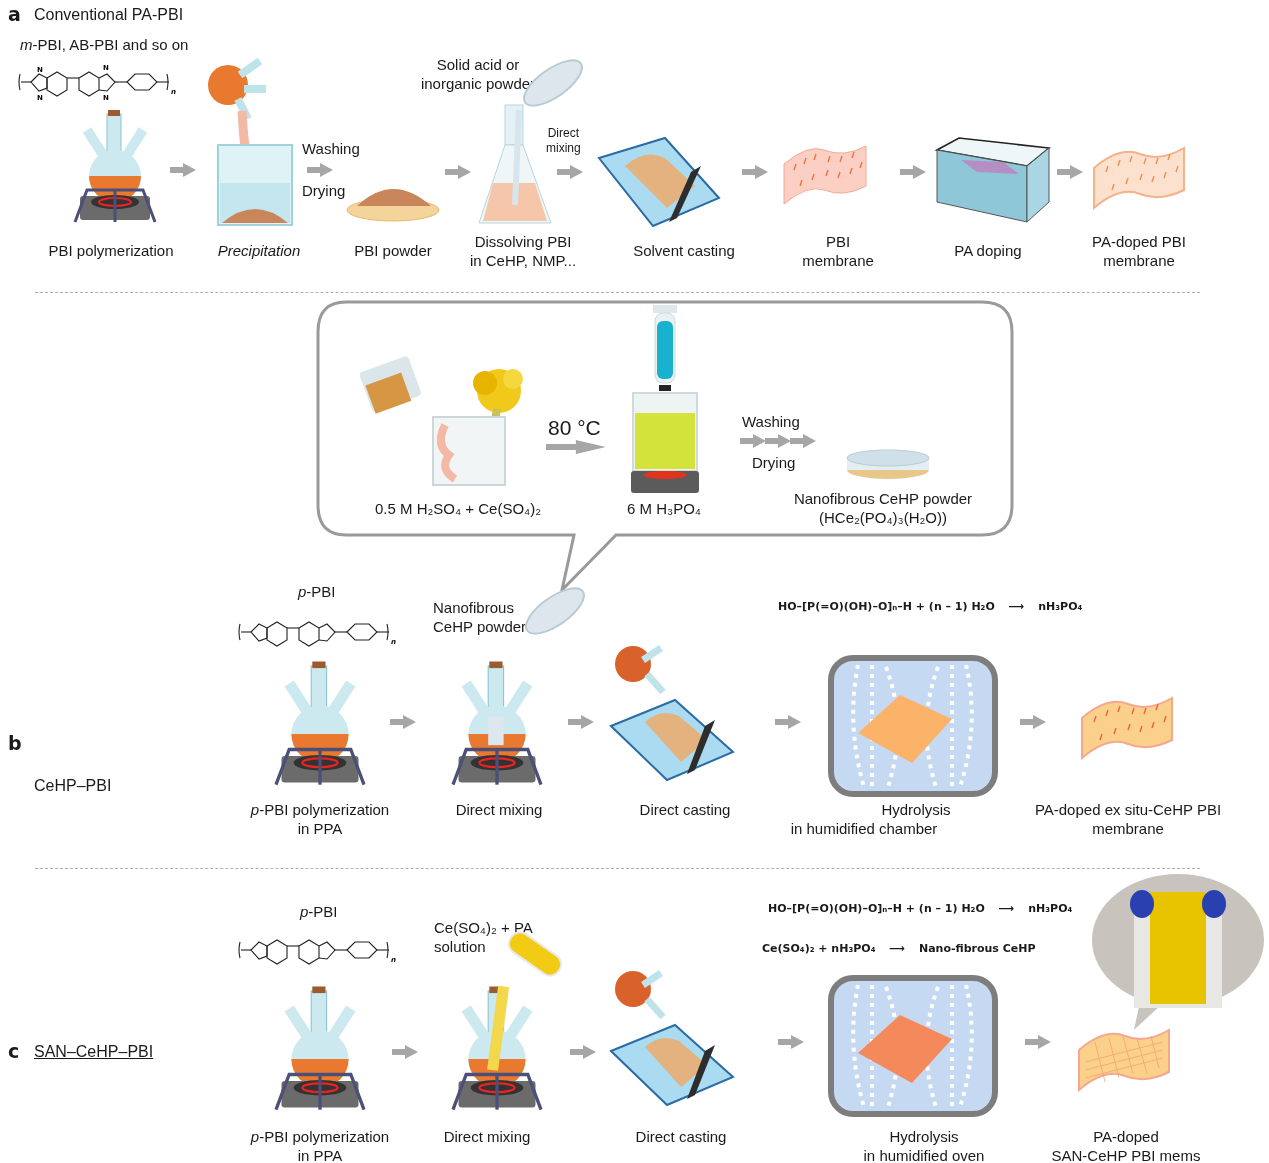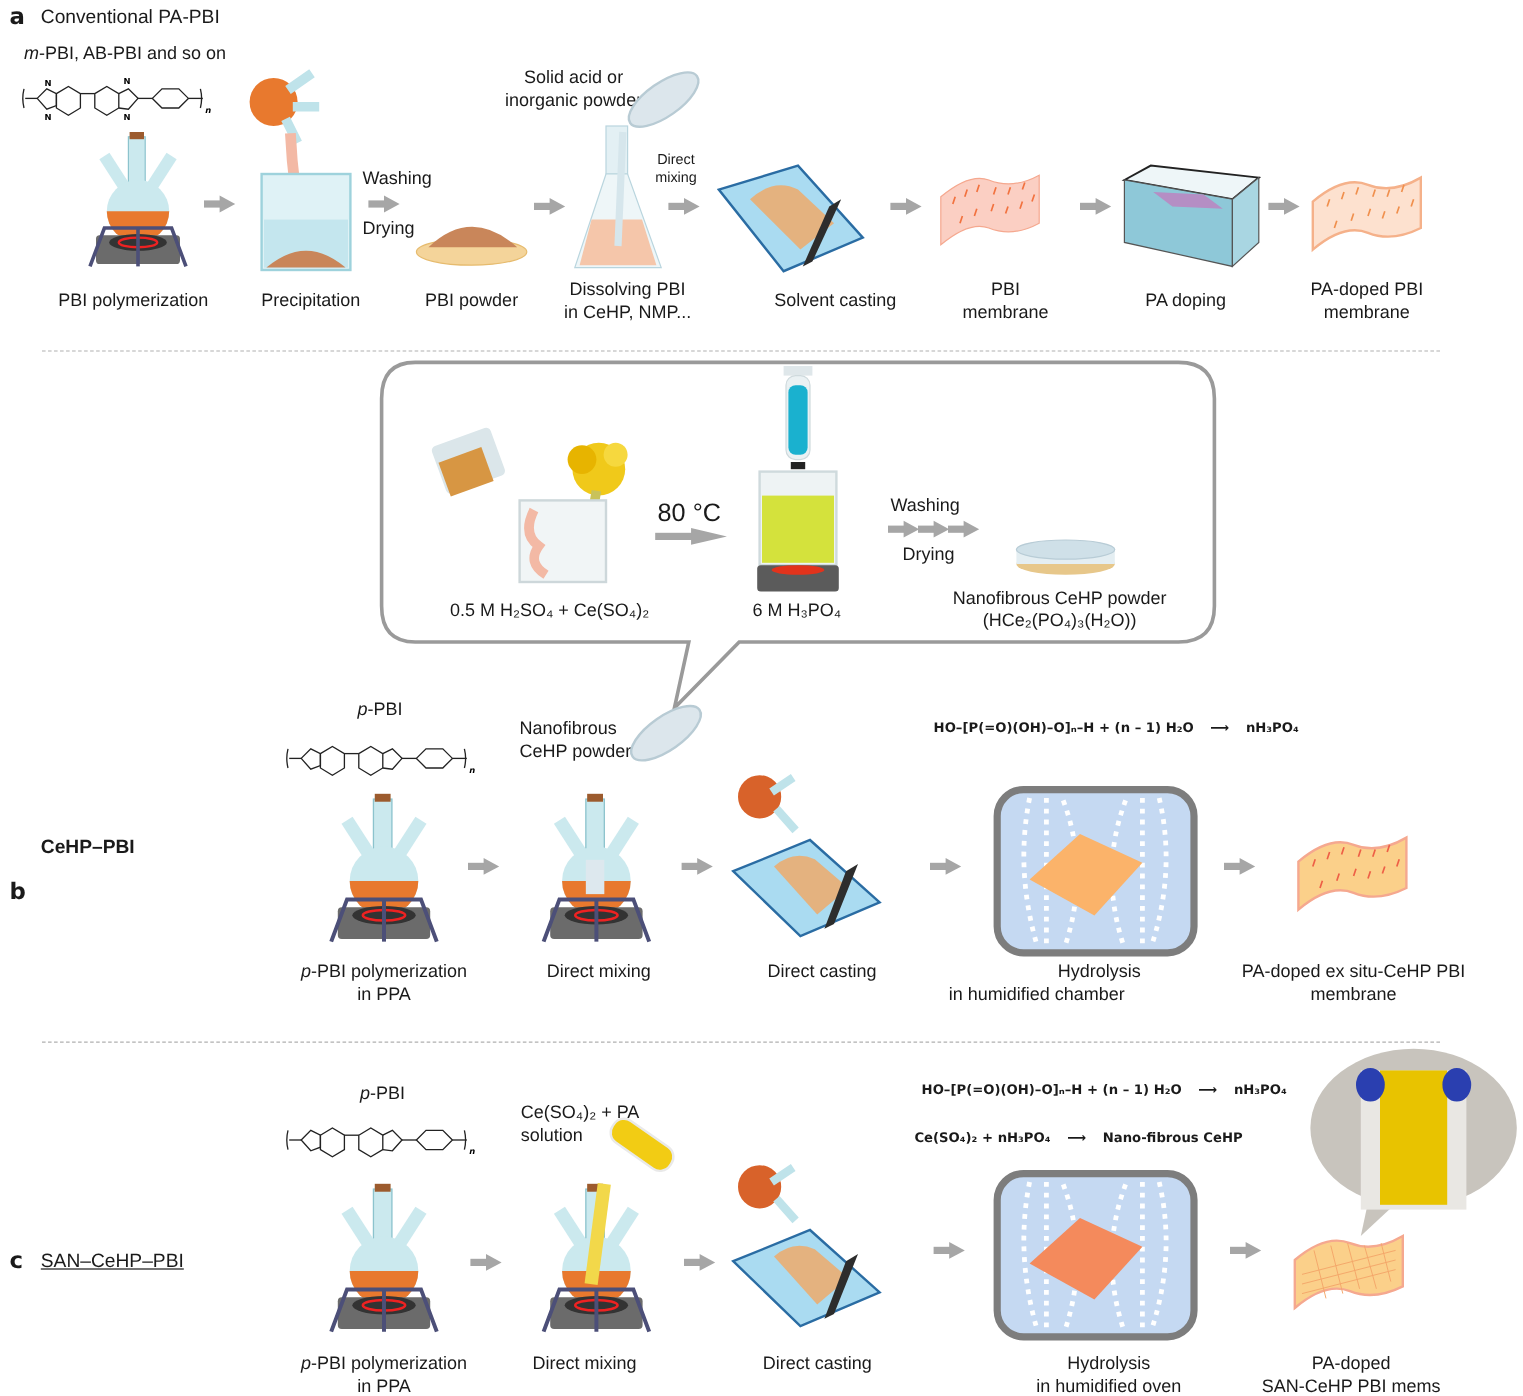--- a/index.html
+++ b/index.html
@@ -124,25 +124,25 @@
 
 <svg style="left:1090px;top:140px;" width="100" height="75" viewBox="0 0 100 75">
   <path d="M4 28 Q30 6 50 14 Q70 22 94 8 L94 50 Q70 62 50 54 Q30 46 4 68 Z" fill="#fde1cf" stroke="#f5b18a" stroke-width="2"></path>
   <g stroke="#f0904e" stroke-width="1.4">
     <path d="M16 32 l2 -6 M28 26 l2 -6 M40 22 l2 -6 M54 24 l2 -6 M66 24 l2 -6 M78 20 l2 -6 M22 50 l2 -6 M36 44 l2 -6 M50 40 l2 -6 M62 42 l2 -6 M74 38 l2 -6 M86 32 l2 -6"></path>
   </g>
 </svg>
 
 <div>
   <div class="lbl" style="left:111px;top:241px;">PBI polymerization</div>
-  <div class="lbl" style="left:259px;top:241px;">Precipitation</div>
+  <div class="lbl" style="left:259px;top:241px;font-style:italic;">Precipitation</div>
   <div class="lbl" style="left:393px;top:241px;">PBI powder</div>
   <div class="lbl" style="left:523px;top:232px;">Dissolving PBI</div>
   <div class="lbl" style="left:523px;top:251px;">in CeHP, NMP...</div>
-  <div class="lbl" style="left:684px;top:241px;margin-left:12px;">Solvent casting</div>
+  <div class="lbl" style="left:684px;top:241px;">Solvent casting</div>
   <div class="lbl" style="left:838px;top:232px;">PBI</div>
   <div class="lbl" style="left:838px;top:251px;">membrane</div>
   <div class="lbl" style="left:988px;top:241px;">PA doping</div>
   <div class="lbl" style="left:1139px;top:232px;">PA-doped PBI</div>
   <div class="lbl" style="left:1139px;top:251px;">membrane</div>
 </div>
 
 <div class="divider" style="top:292px;"></div>
 
 <svg style="left:316px;top:300px;" width="700" height="300" viewBox="0 0 700 300">
@@ -185,21 +185,21 @@
   <ellipse cx="43" cy="22" rx="41" ry="9" fill="#e7c78a"></ellipse>
   <rect x="2" y="10" width="82" height="12" fill="#e4eef2"></rect>
   <ellipse cx="43" cy="10" rx="41" ry="8" fill="#cfe0e8" stroke="#b8ccd6"></ellipse>
 </svg>
 <div class="lbl" style="left:458px;top:499px;">0.5 M H₂SO₄ + Ce(SO₄)₂</div>
 <div class="lbl" style="left:664px;top:499px;">6 M H₃PO₄</div>
 <div class="lbl" style="left:883px;top:489px;">Nanofibrous CeHP powder</div>
 <div class="lbl" style="left:883px;top:508px;">(HCe₂(PO₄)₃(H₂O))</div>
 
 <div class="panel-letter" style="left:8px;top:732px;">b</div>
-<div class="panel-title" style="left:34px;top:698px;font-weight:bold;">CeHP–PBI</div>
+<div class="panel-title" style="left:34px;top:777px;">CeHP–PBI</div>
 
 <div class="abs" style="left:298px;top:583px;font-size:15px;">
   <i>p</i><span>-PBI</span>
 </div>
 <svg style="left:235px;top:610px;" width="180" height="45" viewBox="0 0 180 45">
   <g fill="none" stroke="#222" stroke-width="1.1">
     <path d="M6 22 L16 22"></path>
       <path d="M5 14 Q3 22 5 30"></path>
     <path d="M16 22 L24 14 L32 18 L32 28 L24 31 Z"></path>
     <polygon points="32,18 42,12 52,18 52,30 42,36 32,30"></polygon>

